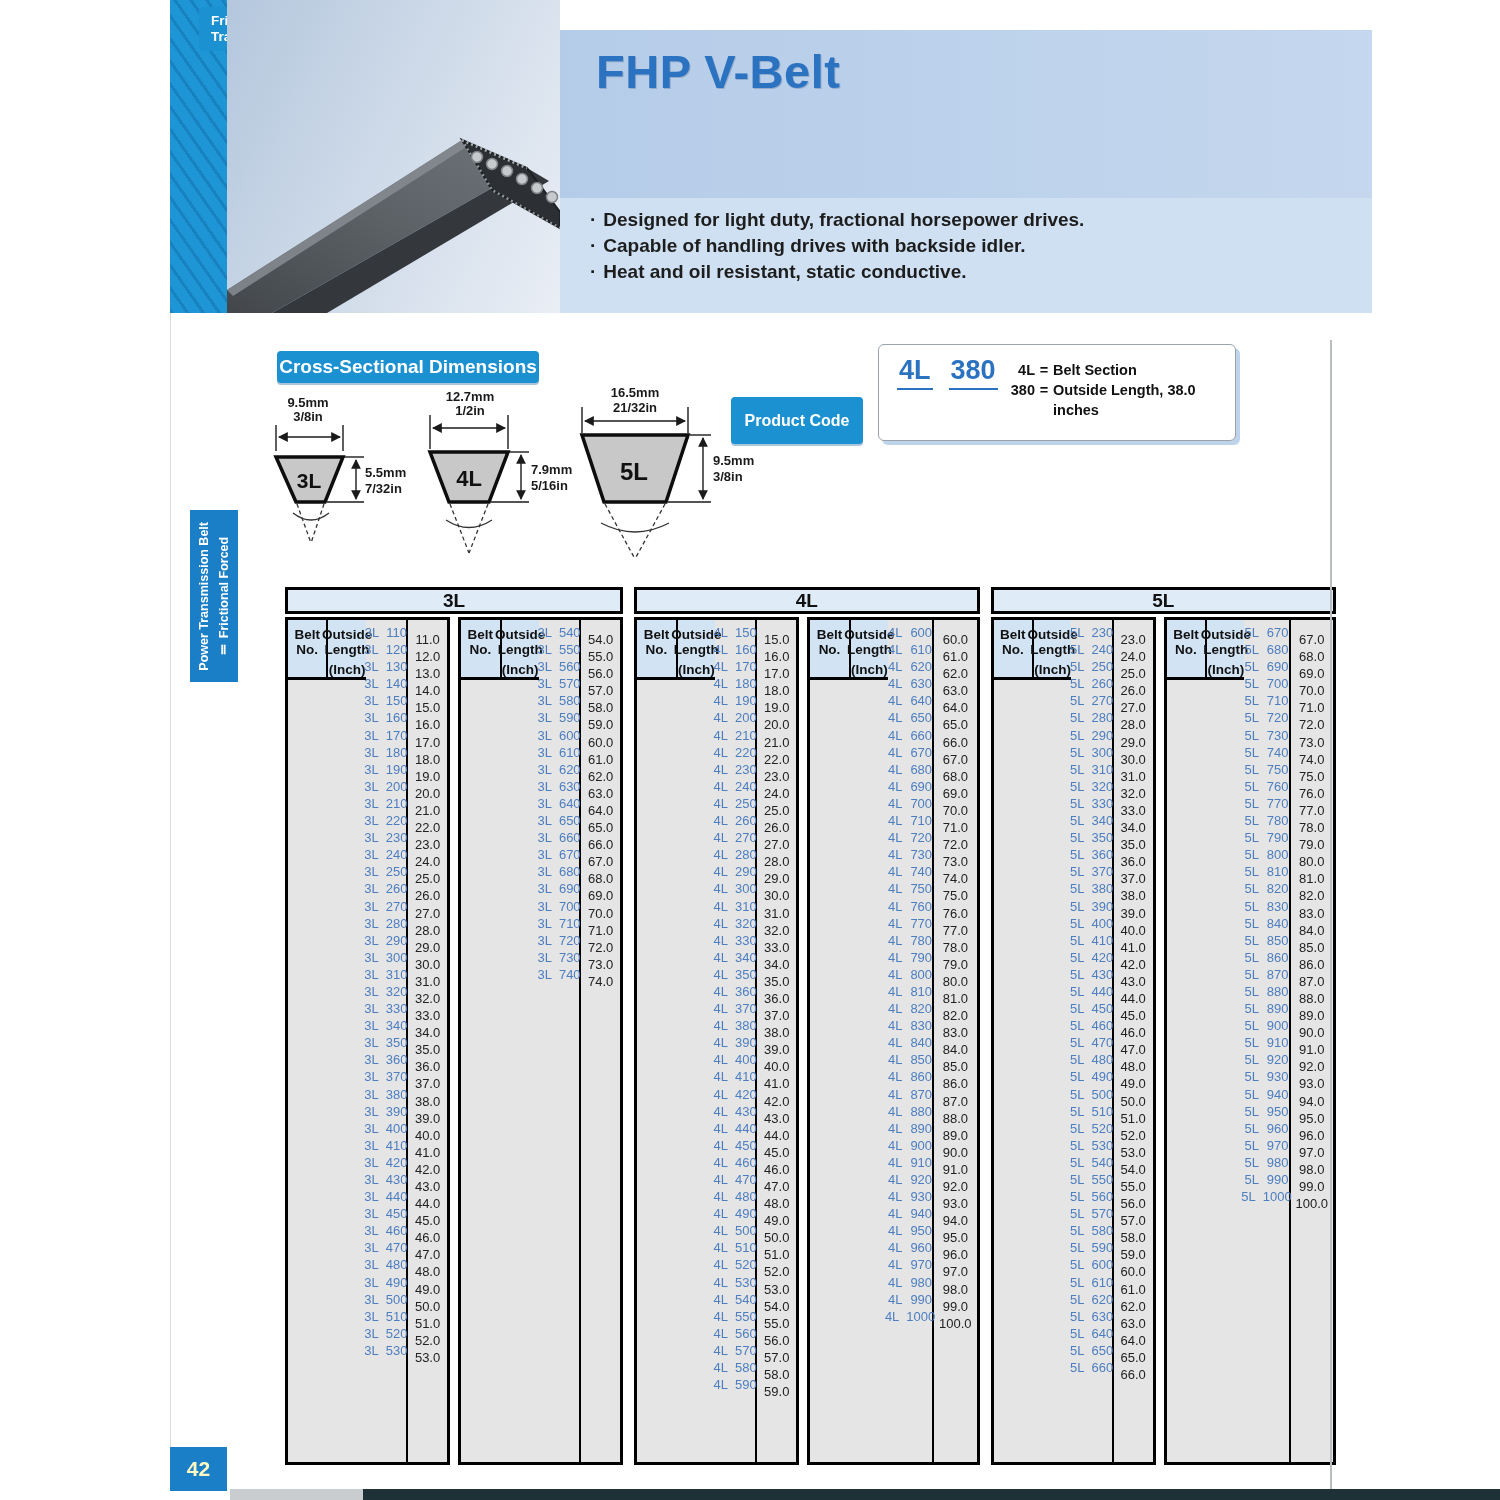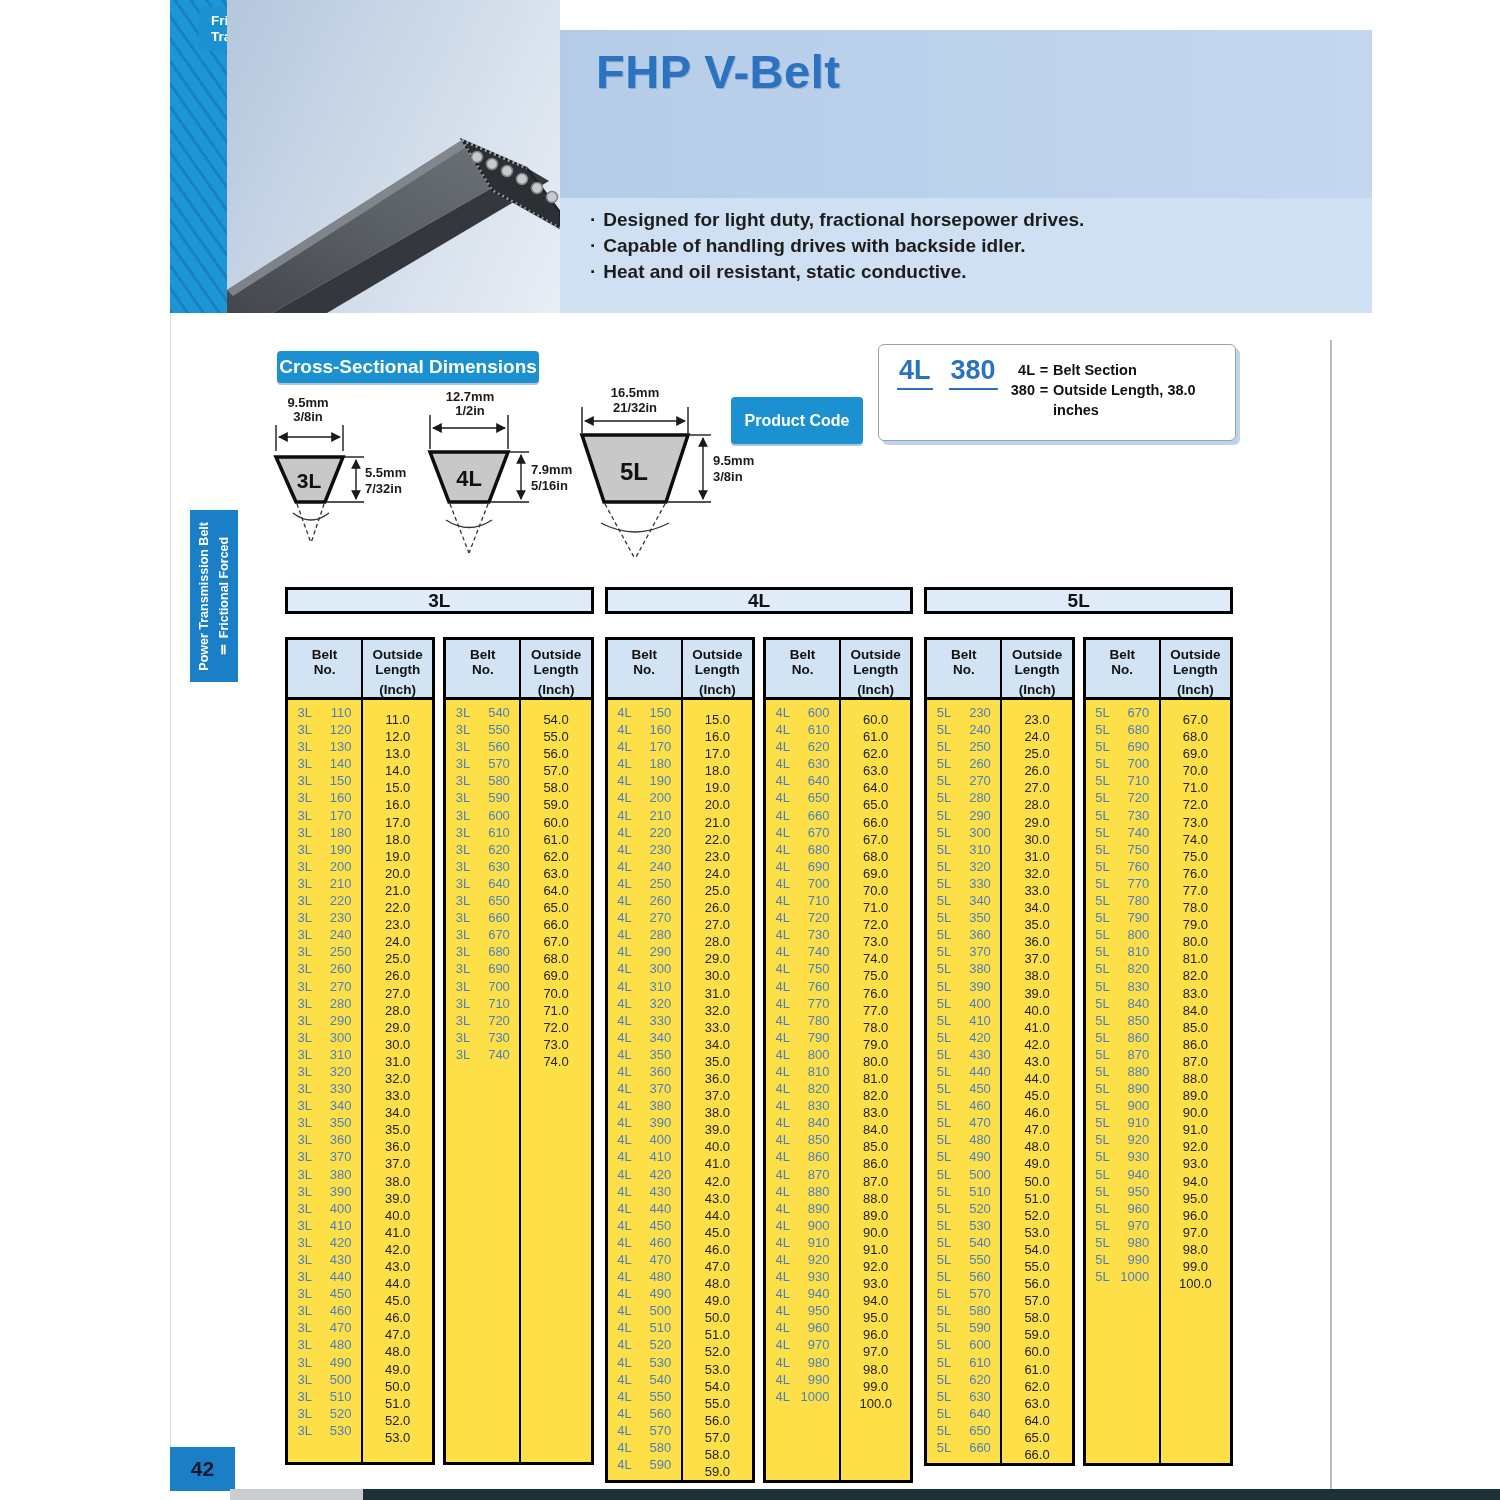--- a/index.html
+++ b/index.html
@@ -46,22 +46,22 @@
     background:#1a7fc6; display:flex; align-items:center; justify-content:center;
   }
   .vtab-text {
     writing-mode:vertical-lr; transform:rotate(180deg);
     color:#fff; font-weight:bold; font-size:12.5px; line-height:20px;
     text-align:center; white-space:nowrap;
   }
   .page-edge-left { position:absolute; left:170px; top:313px; width:1px; height:1134px; background:#dcdcdc; }
   .page-edge-right { position:absolute; left:1330px; top:340px; width:2px; height:1150px; background:#b9bdc0; }
   .page-num {
-    position:absolute; left:170px; top:1447px; width:65px; height:44px;
-    background:#1a7fc6; color:#0f172a; font-weight:bold; font-size:21px;
+    position:absolute; left:170px; top:1447px; width:57px; height:44px;
+    background:#1a7fc6; color:#fef9c3; font-weight:bold; font-size:21px;
     display:flex; align-items:center; justify-content:center;
   }
   .footer-gray { position:absolute; left:230px; top:1489px; width:133px; height:11px; background:#c9cdd0; }
   .footer-dark { position:absolute; left:363px; top:1489px; width:1137px; height:11px; background:#1d3137; }
   
   .blue-tag {
     position:absolute; background:#1b91d2; color:#fff; font-weight:bold;
     display:flex; align-items:center; justify-content:center; border-radius:4px;
     box-shadow:0 2px 0 rgba(15,90,150,.35);
   }
@@ -89,21 +89,21 @@
   .belt-table {
     position:absolute; left:285px; top:587px; width:948px; height:878px;
     display:flex; gap:11px;
   }
   .tgroup { flex:1; display:flex; flex-direction:column; }
   .gtitle {
     border:3px solid #000; background:#dfecf8; height:27px;
     font-weight:bold; font-size:19px; text-align:center; line-height:21px; color:#111;
   }
   .gbody { flex:1; display:flex; gap:8px; margin-top:3px; }
-  .subtable { flex:1; border:3px solid #000; background:#fde047; display:flex; flex-direction:column;margin-top:20px; }
+  .subtable { flex:1; border:3px solid #000; background:#e5e5e5; display:flex; flex-direction:row; }
   .shead { display:flex; background:#d2e4f4; border-bottom:3px solid #000; height:60px; }
   .hc { display:flex; flex-direction:column; align-items:center; padding-top:7px;
         font-weight:bold; font-size:13.5px; line-height:15px; color:#111; }
   .hno { width:52%; border-right:2px solid #000; }
   .hlen { width:48%; }
   .inch { margin-top:5px;text-align:center; }
   .sbody { flex:1; display:flex; }
   .cno { width:52%; border-right:2px solid #000; padding-top:4px; }
   .clen { width:48%; padding-top:11px; }
   .cell { height:17.1px; line-height:17.1px; font-size:13px; text-align:center; color:#222; }

